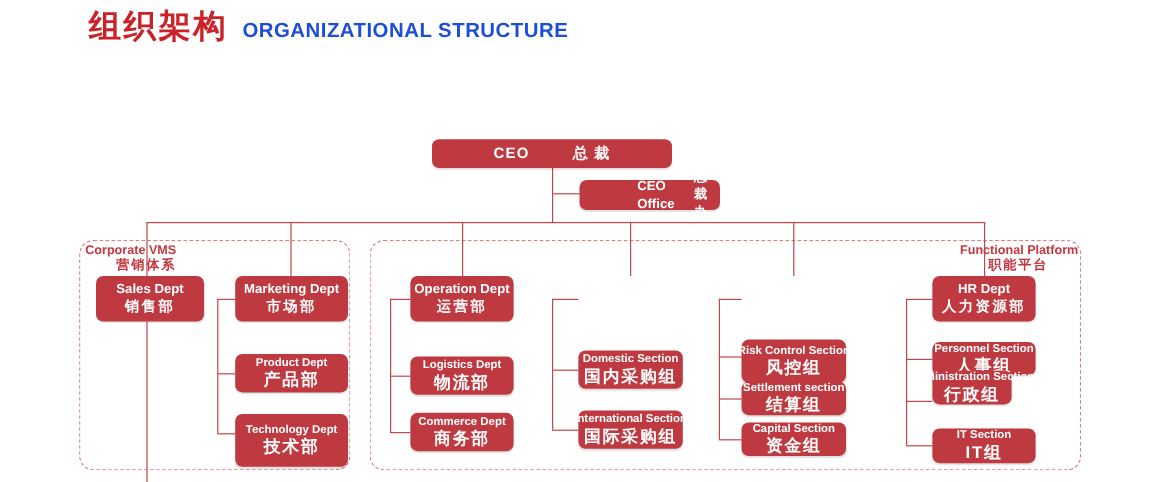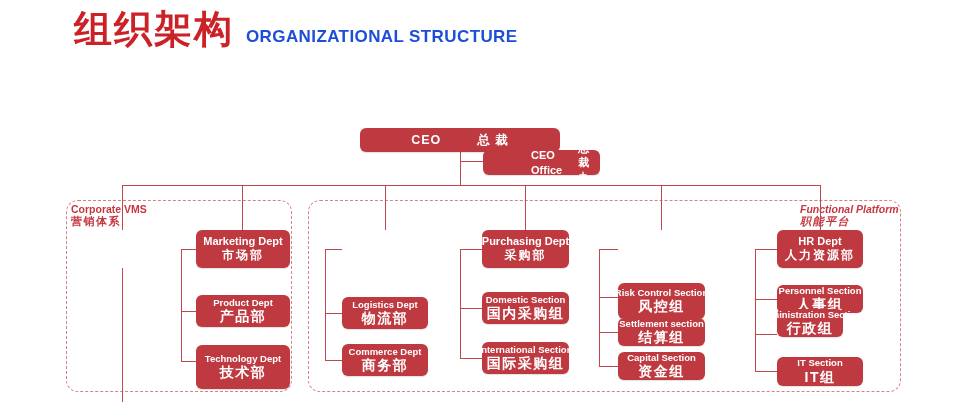--- a/index.html
+++ b/index.html
@@ -1,44 +1,44 @@
 <!DOCTYPE html>
 <html><head>
 <meta charset="utf-8">
 <style>
   * { box-sizing: border-box; margin: 0; padding: 0; }
   body { background: #ffffff; font-family: "Liberation Sans", sans-serif; }
   .stage { position: relative; width: 963px; height: 402px; background: #ffffff; overflow: hidden; }
 
   .page-title { position: absolute; left: 74px; top: 4px; display: flex; align-items: baseline; gap: 12px; }
-  .t-zh { font-size: 38px; font-weight: bold; color: #CB2228; letter-spacing: 2px; }
+  .t-zh { font-size: 27px; font-weight: bold; color: #CB2228; letter-spacing: 2px; }
   .t-en { font-size: 17px; font-weight: bold; color: #1d4ed8; letter-spacing: 0.4px; }
 
   .box { position: absolute; background: #BE3A40; border-radius: 6px; color: #fff;
          display: flex; flex-direction: column; align-items: center; justify-content: center;
          line-height: 1.3; box-shadow: 0 1px 1px rgba(0,0,0,0.12); }
   .box .en { font-size: 11px; font-weight: bold; white-space: nowrap; }
   .box .zh { font-size: 12px; font-weight: bold; letter-spacing: 2px; white-space: nowrap; }
   .box.small { line-height: 1.2; }
   .box.small .en { font-size: 9.5px; }
   .box.small .zh { font-size: 14px; letter-spacing: 1.5px; }
-  .box.root { flex-direction: row; gap: 36px; margin-top: 12px; }
+  .box.root { flex-direction: row; gap: 36px; }
   .box.root span { font-size: 12.5px; font-weight: bold; letter-spacing: 1px; }
   .box.staff { flex-direction: row; gap: 9px; padding-left: 48px; }
   .box.staff span { font-size: 11px; font-weight: bold; }
 
   .hline { position: absolute; height: 1px; background: #C2474D; }
   .vline { position: absolute; width: 1px; background: #C2474D; }
 
   .dashed { position: absolute; border: 1.5px dashed #D98084; border-radius: 12px; }
 
-  .group-label { position: absolute; }
+  .group-label { position: absolute; text-align: right; }
   .group-label .g-en { font-size: 10.5px; font-weight: bold; color: #C53840; line-height: 1.15; white-space: nowrap; }
   .group-label .g-zh { font-size: 11px; font-weight: bold; color: #C53840; letter-spacing: 1.5px; line-height: 1.25; }
-  .group-label.right { text-align: left; font-style: italic; }
+  .group-label.right { text-align: center; }
 </style>
 </head>
 <body>
 
 <div class="stage">
 
   <div class="page-title">
     <span class="t-zh">组织架构</span>
     <span class="t-en">ORGANIZATIONAL STRUCTURE</span>
   </div>
@@ -97,27 +97,31 @@
 
   <div class="box root" style="left:360px;top:116px;width:200px;height:24px">
     <span>CEO</span>
     <span>总 裁</span>
   </div>
   <div class="box staff" style="left:483px;top:150px;width:117px;height:25px">
     <span>CEO Office</span>
     <span>总裁办</span>
   </div>
 
+  <div class="box" style="left:80px;top:230px;width:90px;height:38px">
+    <span class="en">Sales Dept</span>
+    <span class="zh">销售部</span>
+  </div>
   <div class="box" style="left:196px;top:230px;width:94px;height:38px">
     <span class="en">Marketing Dept</span>
     <span class="zh">市场部</span>
   </div>
-  <div class="box" style="left:482px;top:230px;width:87px;height:38px">
-    <span class="en">Purchasing Dept</span>
-    <span class="zh">采购部</span>
+  <div class="box" style="left:342px;top:230px;width:86px;height:38px">
+    <span class="en">Operation Dept</span>
+    <span class="zh">运营部</span>
   </div>
   <div class="box" style="left:777px;top:230px;width:86px;height:38px">
     <span class="en">HR Dept</span>
     <span class="zh">人力资源部</span>
   </div>
 
   <div class="box small" style="left:196px;top:295px;width:94px;height:32px">
     <span class="en">Product Dept</span>
     <span class="zh">产品部</span>
   </div>

